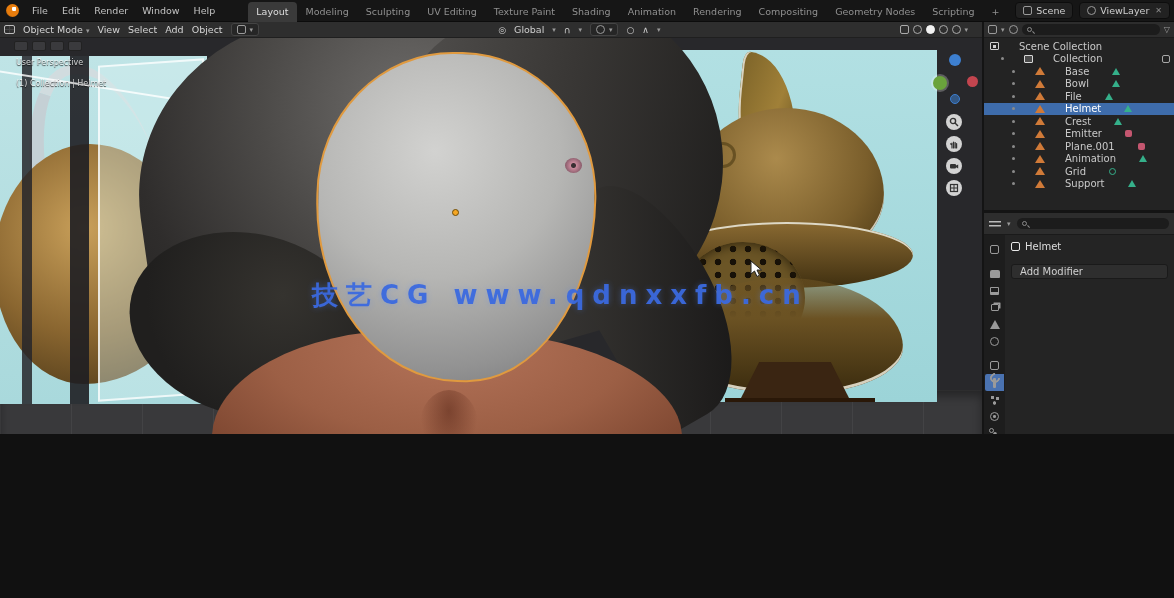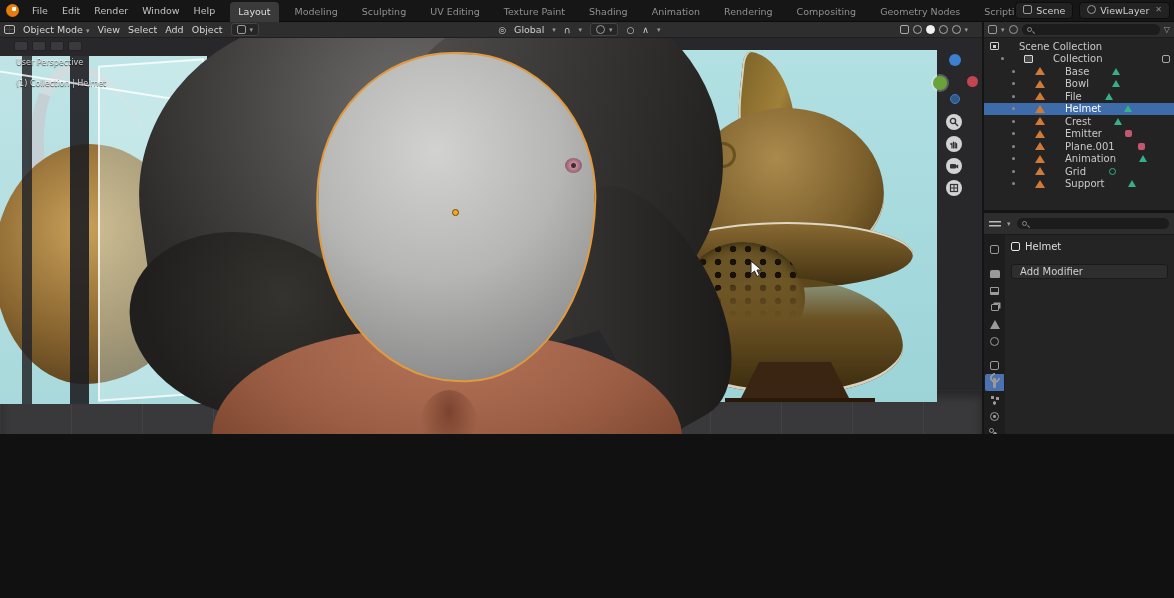--- a/index.html
+++ b/index.html
@@ -4,25 +4,25 @@
 <style>
   *{margin:0;padding:0;box-sizing:border-box}
   html,body{width:1174px;height:598px;background:#111;overflow:hidden}
   body{font-family:"DejaVu Sans","Liberation Sans",sans-serif;font-size:10px;color:#b8b8b8}
   .stage{position:relative;width:1174px;height:434px;background:#1c1c1c;overflow:hidden}
 
   
   .topbar{position:absolute;left:0;top:0;width:1174px;height:22px;background:#161616;border-bottom:1px solid #0c0c0c;display:flex;align-items:center;padding:0 6px;gap:2px}
   .blogo{width:13px;height:13px;border-radius:50%;background:radial-gradient(circle at 62% 38%,#fff 0 2px,#e87d0d 2.5px 60%,#9c5208 100%);margin-right:4px;flex:none}
   .tmenu{padding:2px 7px;color:#c2c2c2;font-size:9.5px;border-radius:3px;white-space:nowrap}
-  .wtabs{display:flex;align-items:flex-end;height:22px;margin-left:6px;gap:8px}
+  .wtabs{display:flex;align-items:flex-end;height:22px;margin-left:24px;gap:1px}
   .wtab{padding:4px 8px 5px;font-size:9.5px;color:#909090;border-radius:4px 4px 0 0;white-space:nowrap}
   .wtab.active{background:#3a3a3a;color:#dedede}
   .tb-right{position:absolute;right:4px;top:2px;display:flex;gap:6px;align-items:center}
-  .pill{display:flex;gap:4px;background:#222;border:1px solid #0d0d0d;border-radius:4px;padding:2px 7px;color:#cfcfcf;font-size:9.5px}
+  .pill{display:flex;align-items:center;gap:4px;background:#222;border:1px solid #0d0d0d;border-radius:4px;padding:2px 7px;color:#cfcfcf;font-size:9.5px}
   .pill .x{color:#8a8a8a;margin-left:2px;font-size:8px}
   .mini-ic{width:9px;height:9px;border:1.2px solid #9a9a9a;border-radius:2px;flex:none}
   .mini-ic.round{border-radius:50%}
 
   
   .vheader{position:absolute;left:0;top:22px;width:982px;height:16px;background:#2e2e2e;border-bottom:1px solid #1f1f1f;display:flex;align-items:center;padding:0 4px;gap:8px;font-size:9.5px;color:#cfcfcf}
   .vh-group{display:flex;align-items:center;gap:8px}
   .edicon{width:11px;height:9px;border:1.2px solid #bbb;border-radius:2px;background:linear-gradient(#444,#444) 50% 0/1px 100% no-repeat,linear-gradient(#444,#444) 0 50%/100% 1px no-repeat}
   .caret{font-size:7px;color:#9a9a9a}
   .vmenu{color:#d4d4d4}
@@ -314,20 +314,21 @@
         </svg>
     </div>
     <div class="vbtn" style="top:142px">
       <svg viewBox="0 0 10 10">
           <rect x="1.5" y="1.5" width="7" height="7" fill="none" stroke="#333" stroke-width="1.2"></rect>
           <line x1="1.5" y1="5" x2="8.5" y2="5" stroke="#333" stroke-width="1"></line>
           <line x1="5" y1="1.5" x2="5" y2="8.5" stroke="#333" stroke-width="1"></line>
         </svg>
     </div>
 
+    <div class="watermark">技艺CG  www.qdnxxfb.cn</div>
 
     <svg class="cursor" width="14" height="18" viewBox="0 0 14 18">
       <path d="M1 1 L1 14 L4.5 11 L7 16.5 L9.5 15.2 L7 10 L11.5 10 Z" fill="#fff" stroke="#222" stroke-width="1"></path>
     </svg>
 
     <div class="webcam">
       <div class="wframe wf1">
           <div class="wfi"></div>
         </div>
       <div class="wframe wf2">

